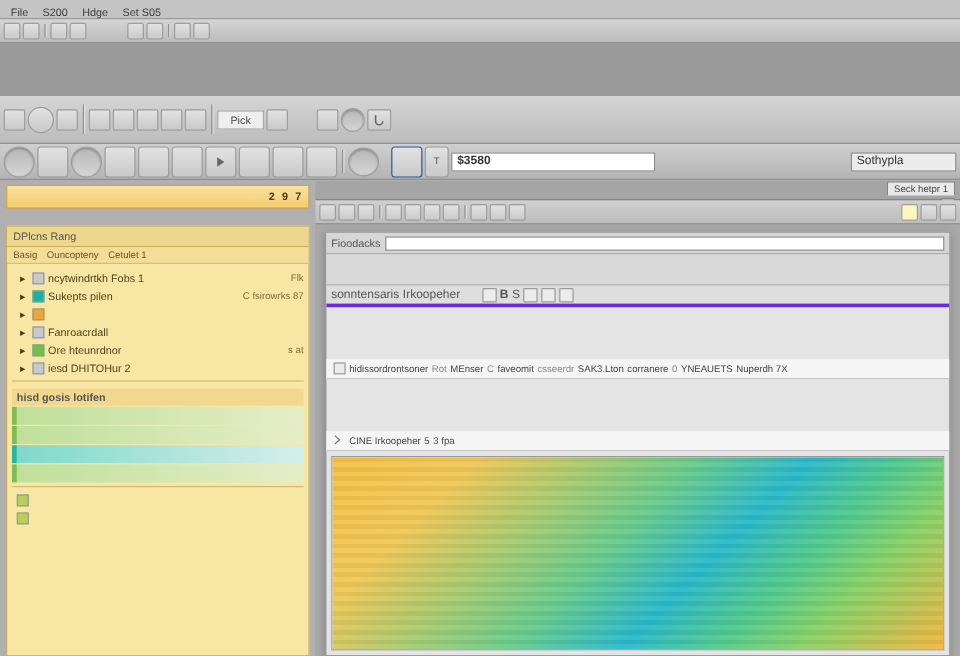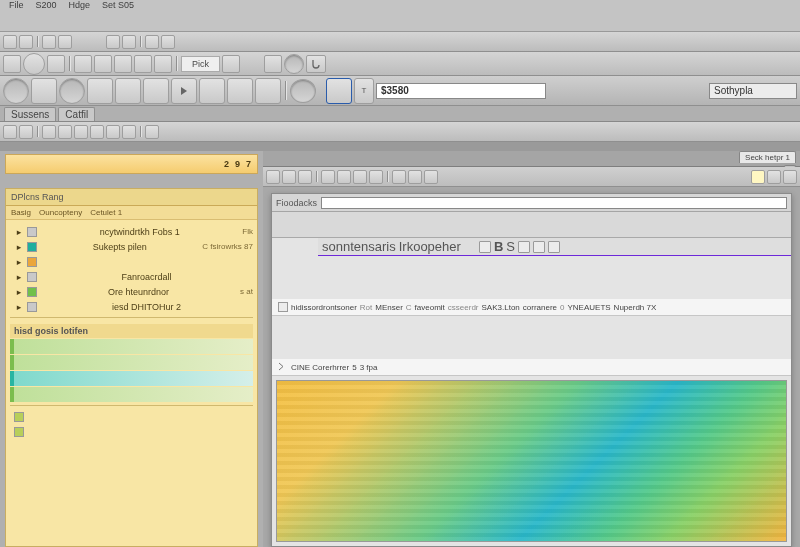--- a/index.html
+++ b/index.html
@@ -12,21 +12,21 @@
     overflow: hidden;
     position: relative;
   }
   .toolbar {
     display: flex; align-items: center;
     gap: 2px; padding: 1px 3px;
     background: linear-gradient(#d5d5d5, #bcbcbc);
     border-bottom: 1px solid #8f8f8f;
     height: 18px;
   }
-  .toolbar.tall { height: 24px; }
+  .toolbar.tall { height: 40px; margin-top: 44px; }
   .toolbar.xtall { height: 30px; }
   .toolbar .tbtn {
     min-width: 14px; height: 14px;
     padding: 0 3px;
     background: linear-gradient(#e2e2e2,#c9c9c9);
     border: 1px solid #9e9e9e;
     border-radius: 2px;
     display: inline-flex; align-items:center; justify-content:center;
     font-size: 8px; color:#555;
   }
@@ -34,22 +34,22 @@
   .toolbar.xtall .tbtn { height: 26px; min-width: 26px; border-radius: 3px; }
   .toolbar .tbtn.round { border-radius: 50%; }
   .toolbar .tbtn.recessed { background: linear-gradient(#b7b7b7,#d5d5d5); box-shadow: inset 0 1px 2px rgba(0,0,0,0.3);}
   .toolbar .sep { width: 1px; height: 70%; background: #8f8f8f; margin: 0 2px; box-shadow:1px 0 0 #e5e5e5;}
   .toolbar .label { padding: 0 3px; font-size:9px; color:#4a4a4a;}
   .toolbar .field {
     background: #fff; border: 1px solid #888; height: 16px;
     padding: 0 4px; font-size: 10px; color:#333; display:flex;align-items:center;
   }
   .menu-row {
-    display:flex; align-items:flex-start; gap: 6px;
-    background: #c4c4c4; height: 32px; padding: 0 6px;
+    display:flex; align-items:flex-end; gap: 6px;
+    background: #c4c4c4; height: 16px; padding: 0 6px;
     border-bottom: 1px solid #999;
   }
   .menu-row .mitem { font-size: 9px; color:#3d3d3d; padding:0 3px;}
   .icon-square-blue{background:#3a78d6;}
   .icon-square-white{background:#fafafa;}
   .tabstrip {
     display:flex; gap:2px; padding: 0 4px;
     background:#b0b0b0; height: 16px; align-items:flex-end;
     border-bottom:1px solid #888;
   }
@@ -88,21 +88,21 @@
   }
   .tree {
     padding: 4px 4px; overflow:hidden;
   }
   .tree .row{
     display:flex; align-items:center; gap:3px; height:15px;
     padding-left:4px; font-size:9px; color:#4d3f17;
   }
   .tree .row .glyph{width:10px;height:10px;display:inline-flex;align-items:center;justify-content:center;font-size:9px;}
   .tree .row .sw{width:10px;height:10px;border:1px solid #999;}
-  .tree .row .txt{white-space:nowrap;flex:1;overflow:hidden;text-align:center;}
+  .tree .row .txt{white-space:nowrap;flex:1;overflow:hidden;}
   .tree .row .trail{font-size:8px;color:#7d6a36;}
   .sw-teal{background:#1fae9e;} .sw-green{background:#71c04b;} .sw-orange{background:#eaa63b;}
   .sw-grey{background:#c9c9c9;} .sw-ygreen{background:#b8cf5a;}
   .tree .grp{ margin-top:6px; padding:2px 4px; background:#f0d98e; font-weight:bold;}
   .tree .block-green{background:linear-gradient(90deg,#bfe09a,#e5eec8);padding:1px 3px;margin:1px 0;border-left:4px solid #7bbd4e;}
   .tree .block-teal{background:linear-gradient(90deg,#7fd9cc,#d5efe9);padding:1px 3px;margin:1px 0;border-left:4px solid #28b5a2;}
   .tree .divider{height:1px;background:#d0b96f;margin:3px 0;}
 
   .right-tabs{
     display:flex; gap:2px; padding:0 4px; height:16px; align-items:flex-end;
@@ -116,22 +116,22 @@
     margin:6px 8px 0 8px; background:#e4e4e4; border:1px solid #8a8a8a;
     flex:1; display:flex; flex-direction:column;
     box-shadow:0 2px 6px rgba(0,0,0,0.25);
   }
   .doc .titlebar{
     height:18px; background:#d6d6d6; border-bottom:1px solid #a5a5a5;
     display:flex; align-items:center; padding:0 4px; gap:4px; font-size:9px;
   }
   .doc .whitefield{ flex:1; background:#fff; border:1px solid #888; height:12px;}
   .doc .toolrow{
-    height:18px; background:#dedede; border-bottom:1px solid #6d28d9;
-    display:flex;align-items:center;gap:3px;padding:0 4px;font-size:13px;color:#555;margin-left:46px;
+    height:18px; background:#dedede; border-bottom:3px solid #6d28d9;
+    display:flex;align-items:center;gap:3px;padding:0 4px;font-size:10px;color:#555;
   }
   .doc .toolrow .mini{width:12px;height:12px;border:1px solid #9a9a9a;background:#ececec;border-radius:1px;}
   .doc .info1,.doc .info2{
     background:#f5f5f5;border-bottom:1px solid #c6c6c6;
     padding:3px 6px;font-size:8px;color:#555;display:flex;gap:3px;align-items:center;margin-top:43px;
   }
   .doc .info1 .chip,.doc .info2 .chip{font-size:8px;color:#444;}
   .doc .info1 .small{color:#888;}
   .canvas{
     flex:1;margin:4px;background:#fff;border:1px solid #999;position:relative;overflow:hidden;
@@ -386,21 +386,21 @@
         <span class="small">0</span>
         <span class="chip">YNEAUETS</span>
         <span class="chip">Nuperdh  7X</span>
       </div>
       <div class="info2">
         <span style="width:10px;height:10px;">
           <svg width="9" height="9" viewBox="0 0 9 9">
               <path d="M1 1l4 3.5L1 8" stroke="#777" fill="none"></path>
             </svg>
         </span>
-        <span class="chip">CINE Corerhrrer</span>
+        <span class="chip">CINE Irkoopeher</span>
         <span class="chip">5</span>
         <span class="chip">3 fpa</span>
       </div>
 
       <div class="canvas">
         <div class="grad"></div>
       </div>
     </div>
   </div>
 </div>

